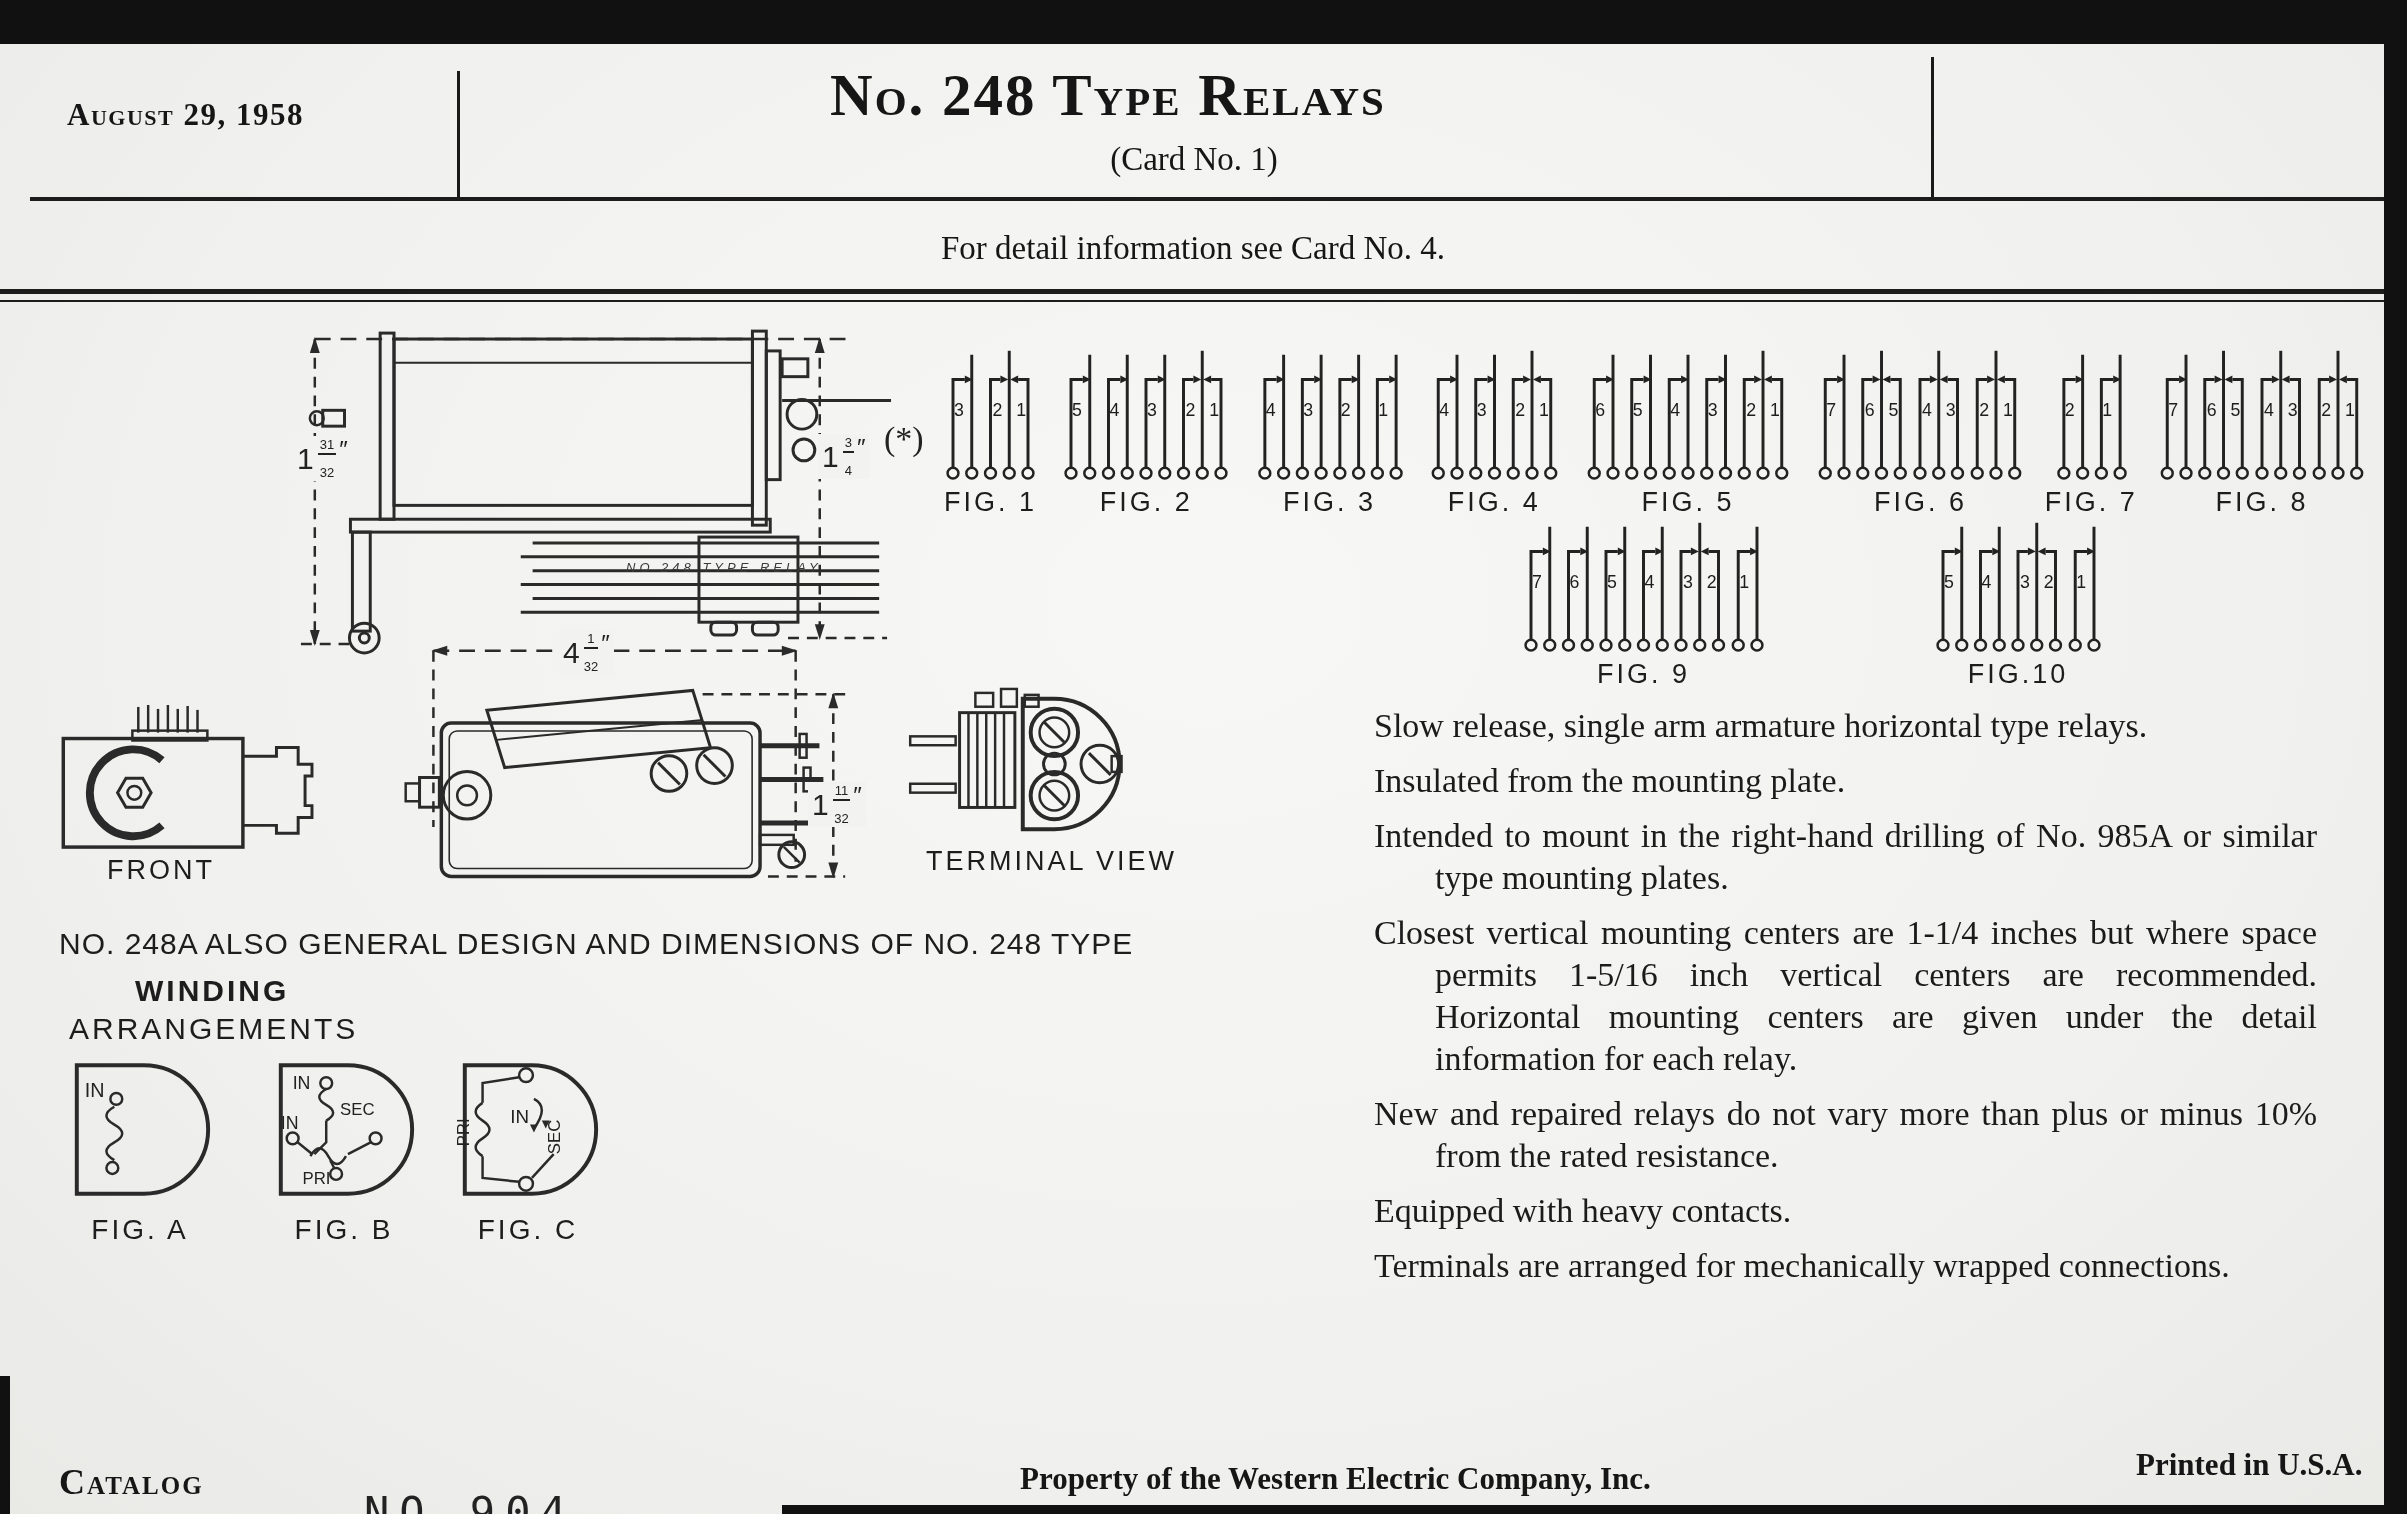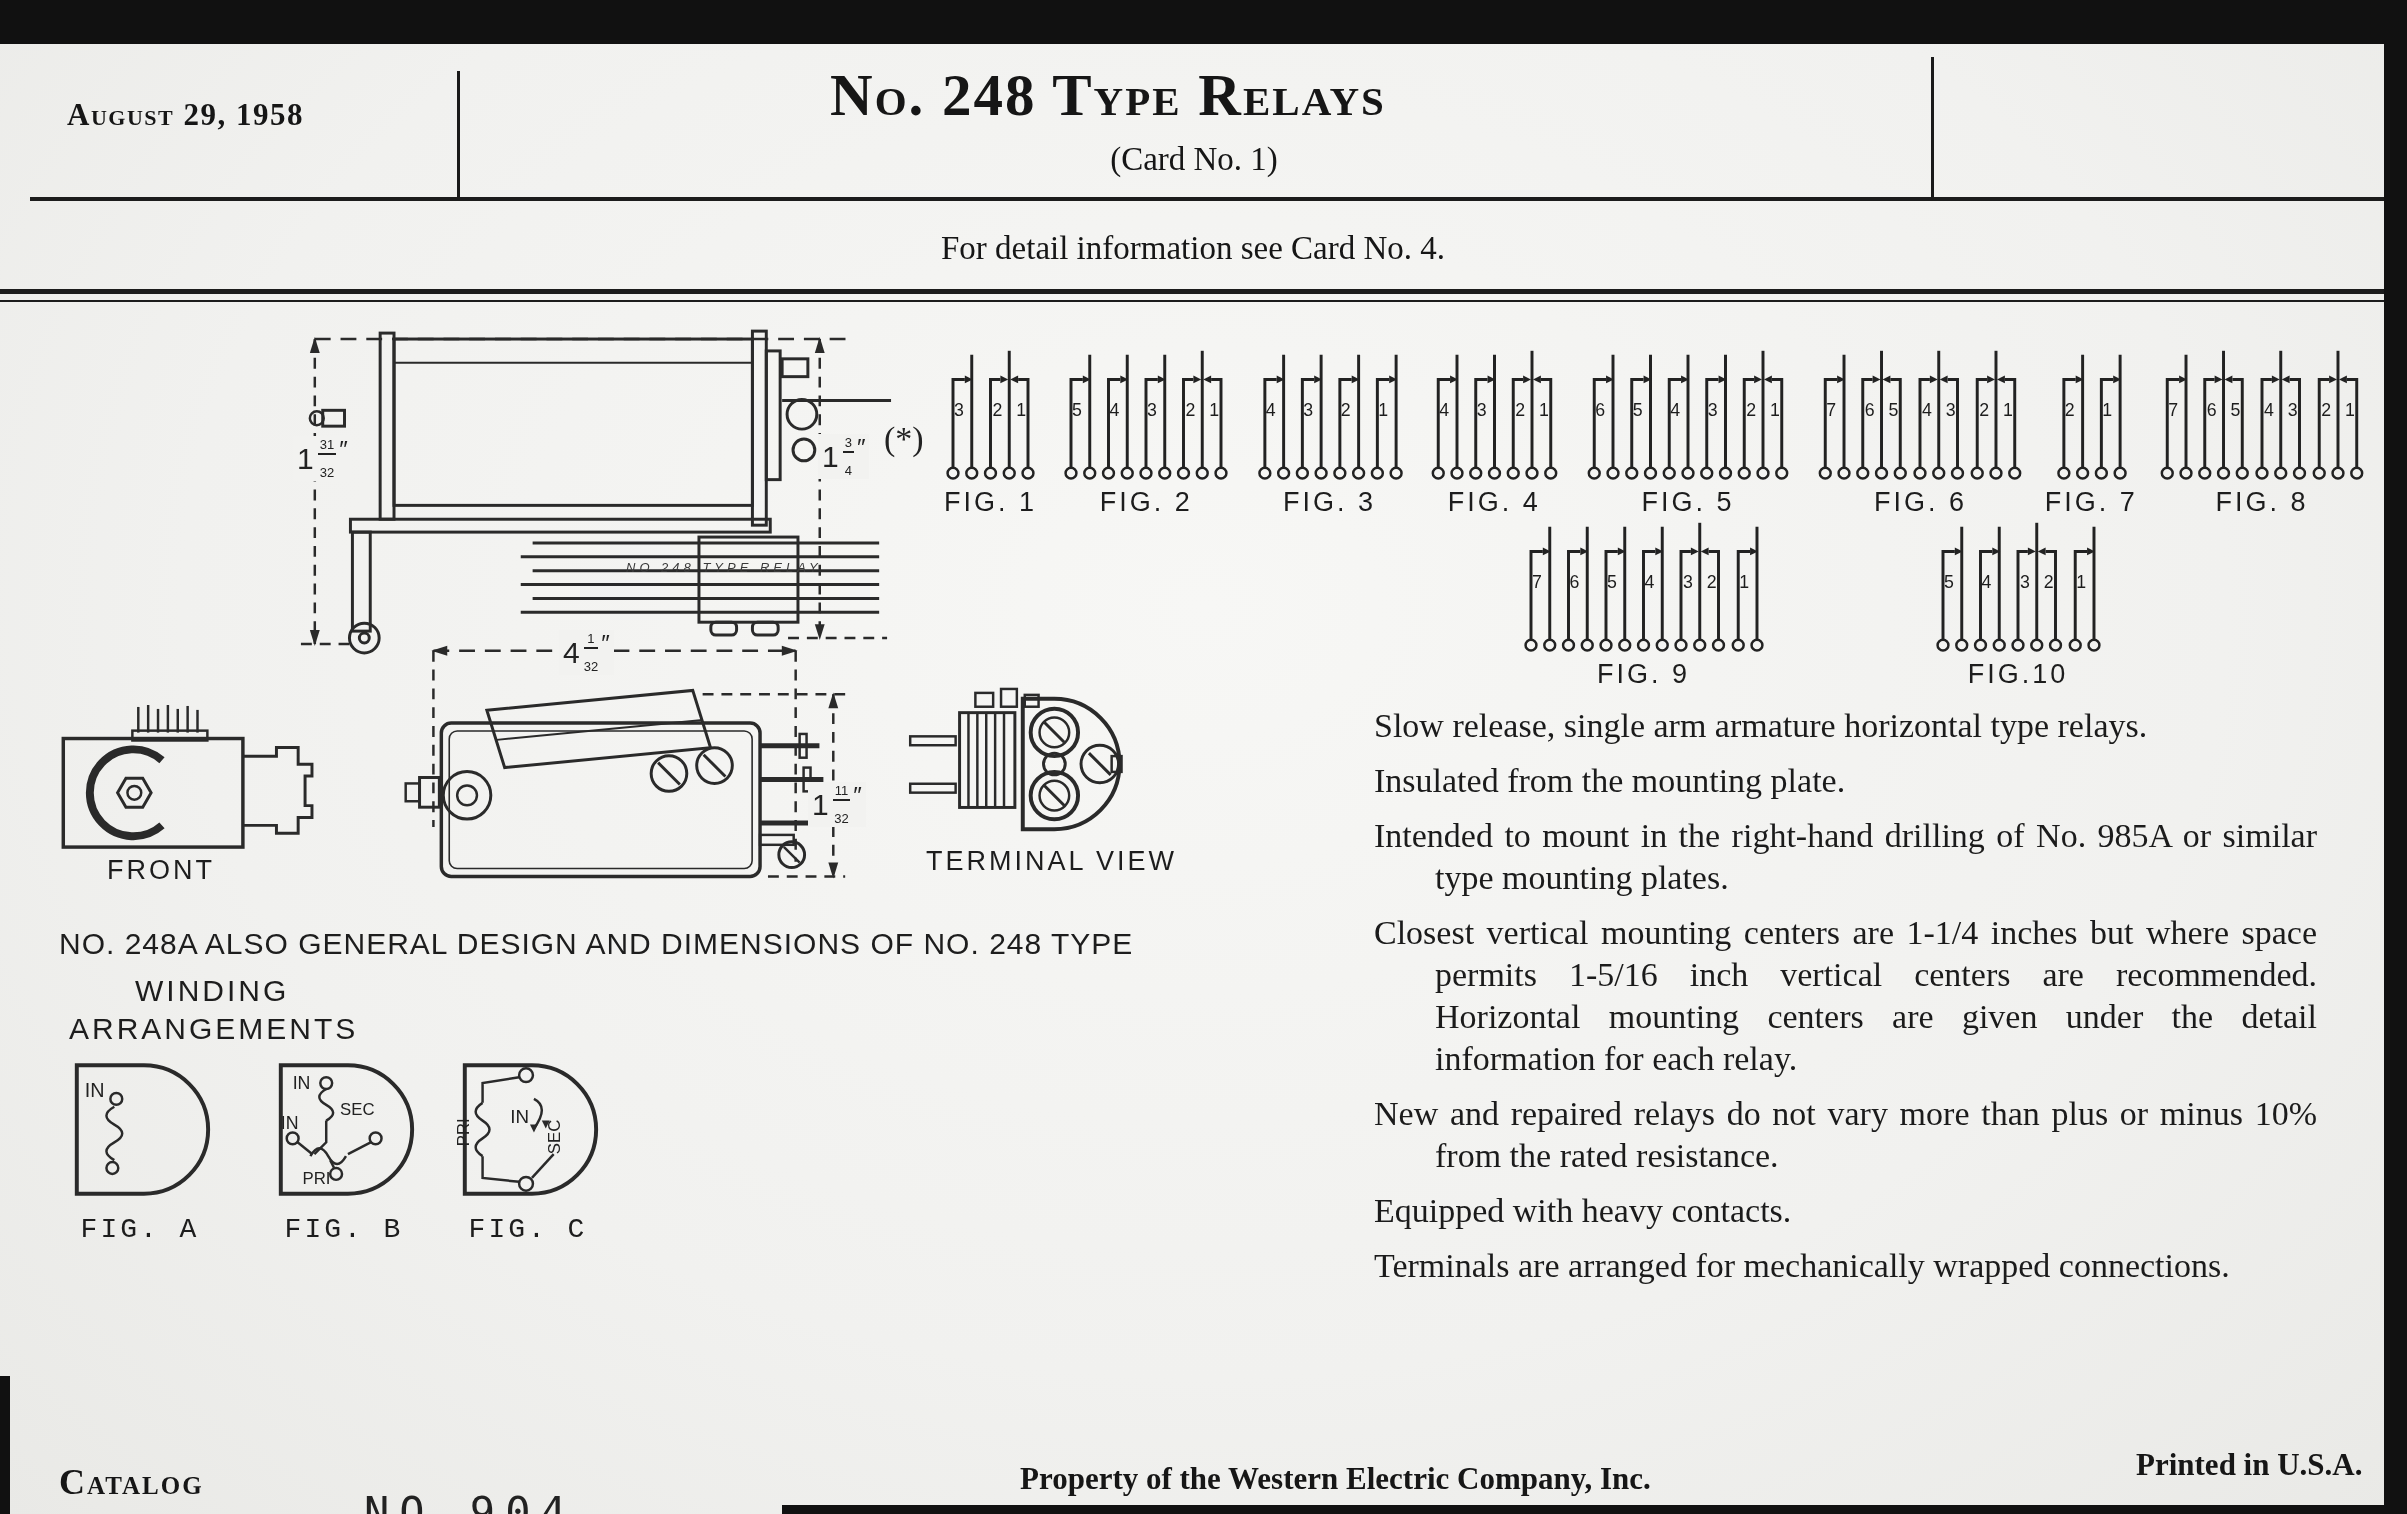--- a/index.html
+++ b/index.html
@@ -31,21 +31,21 @@
   .dim-label{position:absolute;background:#f2f2f0;padding:2px 4px;font-family:"Liberation Sans","DejaVu Sans",sans-serif;color:#222;display:flex;align-items:center;line-height:1;}
   .dim-label .whole{font-size:30px;margin-right:4px;}
   .dim-label .frac{display:inline-flex;flex-direction:column;text-align:center;font-size:13px;justify-content:space-between;}
   .dim-label .frac .num{border-bottom:2px solid #222;padding:0 2px 2px;}
   .dim-label .frac .den{padding-top:11px;}
   .dim-label .unit{font-size:24px;margin-left:3px;align-self:flex-start;}
   .dim-note{position:absolute;font-size:34px;font-family:"Liberation Serif",serif;color:#222;}
   
   .winding-heading{font-size:30px;letter-spacing:3px;}
   .wfig{position:absolute;display:flex;flex-direction:column;align-items:center;}
-  .wfig-label{font-family:Liberation Mono, monospace;font-size:28px;letter-spacing:3px;color:#1d1d1d;margin-top:10px;}
+  .wfig-label{font-family:Liberation Sans, sans-serif;font-size:28px;letter-spacing:3px;color:#1d1d1d;margin-top:10px;}
   .wtext{font-family:"Liberation Sans","DejaVu Sans",sans-serif;fill:#222;}
   
   .notes{position:absolute;left:1374px;top:705px;width:943px;}
   .note{font-size:34px;line-height:42px;text-align:justify;padding-left:61px;text-indent:-61px;margin:0 0 13px 0;color:#1b1b1b;}
   
   .footer-catalog{font-size:36px;font-weight:600;font-variant:small-caps;letter-spacing:2px;}
   .footer-stamp{font-family:"DejaVu Sans Mono",monospace;font-size:42px;letter-spacing:10px;color:#222;}
   .footer-serif{font-size:31px;font-weight:700;}
   svg{display:block;}
 </style>
@@ -555,21 +555,21 @@
       <circle cx="150" cy="80" r="11" stroke-width="3"></circle>
       <circle cx="196" cy="80" r="19" stroke-width="3"></circle>
         <line x1="185" y1="69" x2="207" y2="91" stroke-width="3"></line>
       <rect x="208" y="72" width="10" height="16" stroke-width="2.5"></rect>
     </g>
   </svg>
   <div class="abs eng view-label" style="left:926px;top:846px;">TERMINAL VIEW</div>
 
   <div class="abs eng caption-line" style="left:59px;top:927px;text-align:center;">NO. 248A ALSO GENERAL DESIGN AND DIMENSIONS OF NO. 248 TYPE</div>
 
-  <div class="abs eng winding-heading" style="left:135px;top:974px;">WINDING</div>
+  <div class="abs eng winding-heading" style="left:135px;top:974px;font-weight:bold;">WINDING</div>
   <div class="abs eng winding-heading" style="left:69px;top:1012px;">ARRANGEMENTS</div>
 
   <div class="wfig" style="left:61px;top:1055px;">
     <svg width="158" height="149" viewBox="0 0 160 150">
       <g fill="none" stroke="#2a2a2a">
         <path d="M84,10 H16 V140 H84 A65,65 0 0 0 84,10 Z" stroke-width="4"></path>
         <circle cx="56" cy="44" r="6" stroke-width="2.5"></circle>
         <path d="M54,52 q-16,9 0,18 q16,9 0,18 q-16,9 0,18" stroke-width="2.5"></path>
         <circle cx="52" cy="114" r="6" stroke-width="2.5"></circle>
       </g>

